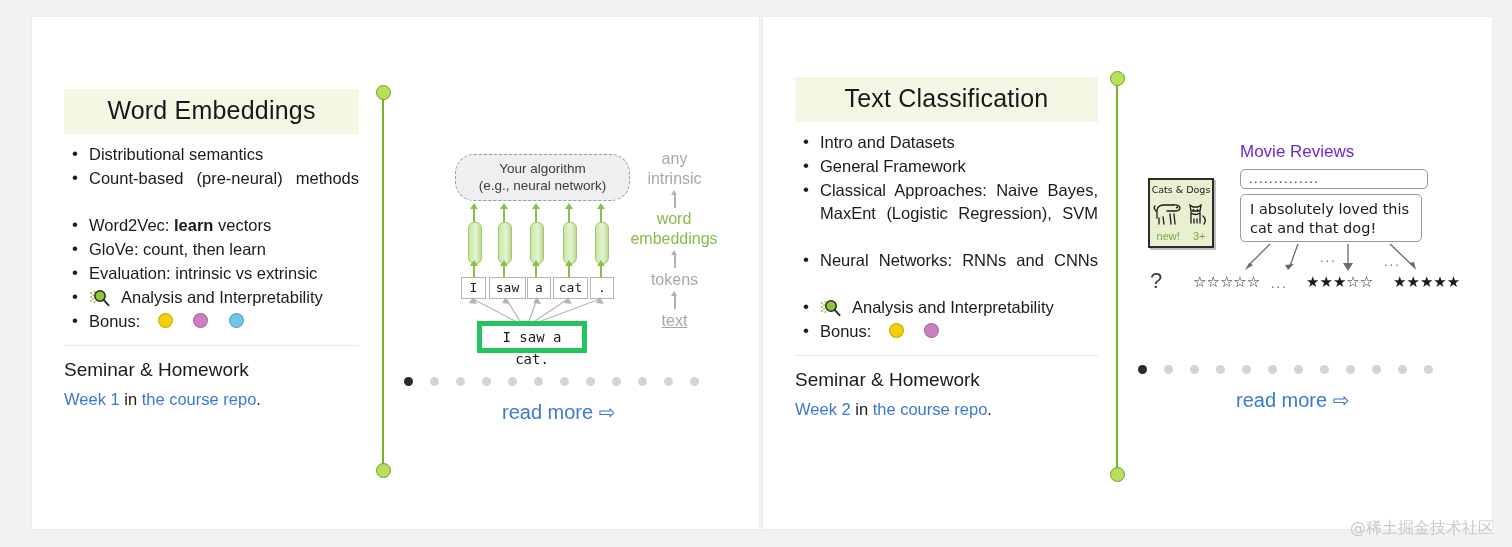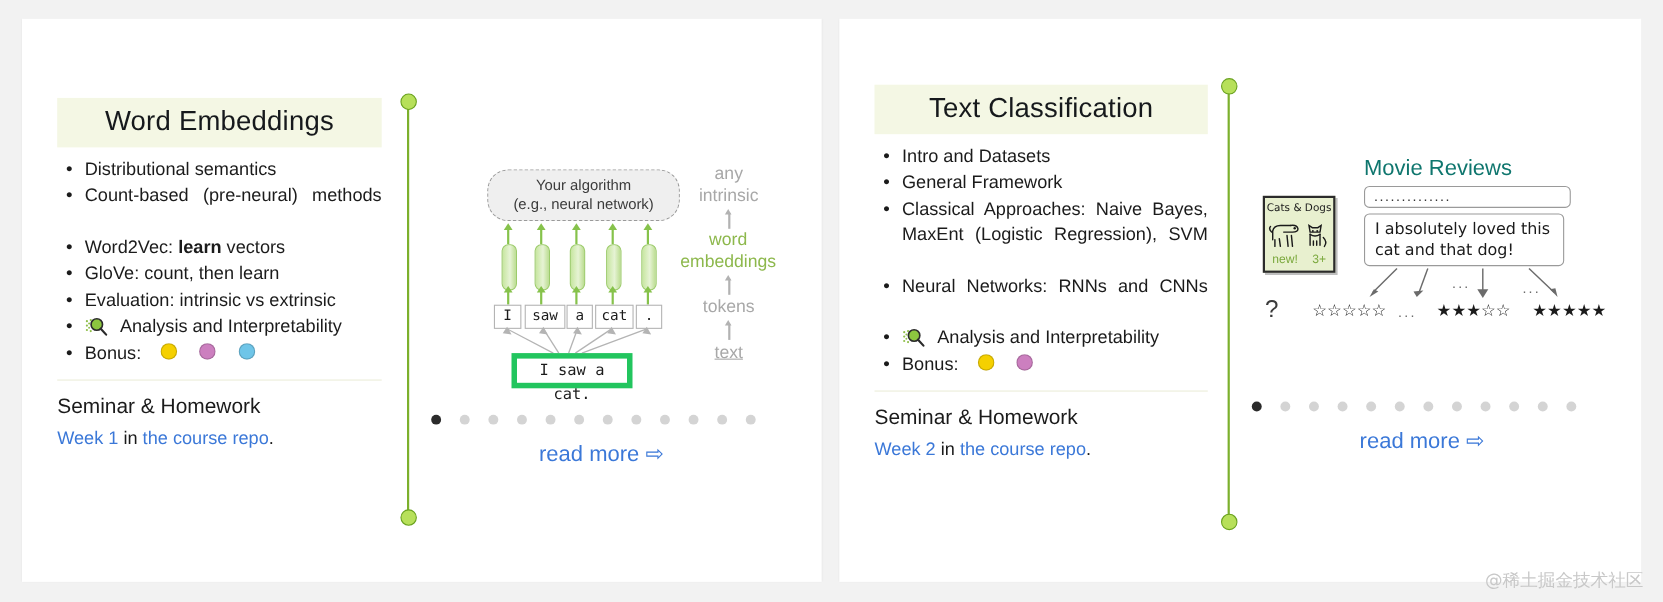--- a/index.html
+++ b/index.html
@@ -11,21 +11,21 @@
   }
   .page { position: relative; width: 1512px; height: 547px; background: #f2f2f2; }
 
   .card {
     position: absolute;
     top: 17px;
     height: 512px;
     background: #ffffff;
     box-shadow: 0 0 2px rgba(0,0,0,0.07);
   }
-  #card-left  { left: 20px;  width: 727px; }
+  #card-left  { left: 32px;  width: 727px; }
   #card-right { left: 763px; width: 729px; }
 
   
   .col-text { position: absolute; top: 0; }
   .title-band {
     background: #f4f7e4;
     padding: 7px 14px 9px 14px;
     text-align: center;
   }
   .title-band .title {
@@ -186,21 +186,21 @@
   .pager { position: absolute; display: flex; gap: 17px; }
   .pdot { width: 9px; height: 9px; border-radius: 50%; background: #d4d4d4; }
   .pdot.on { background: #2b2b2b; }
   .readmore {
     position: absolute;
     color: #3b78d8;
     font-size: 20px;
   }
 
   
-  .mr-title { position: absolute; font-size: 20px; color: #0f766e; }
+  .mr-title { position: absolute; font-size: 17px; color: #6d28d9; }
   .catsbox {
     position: absolute;
     border: 2px solid #2b2b2b;
     background: #e8f0cf;
     box-shadow: 2px 2px 0 rgba(0,0,0,0.25);
   }
   .catsbox .cb-t {
     font-size: 9.5px; color: #1b1b1b; text-align: center;
     font-family: "DejaVu Sans", sans-serif; margin-top: 4px;
   }

